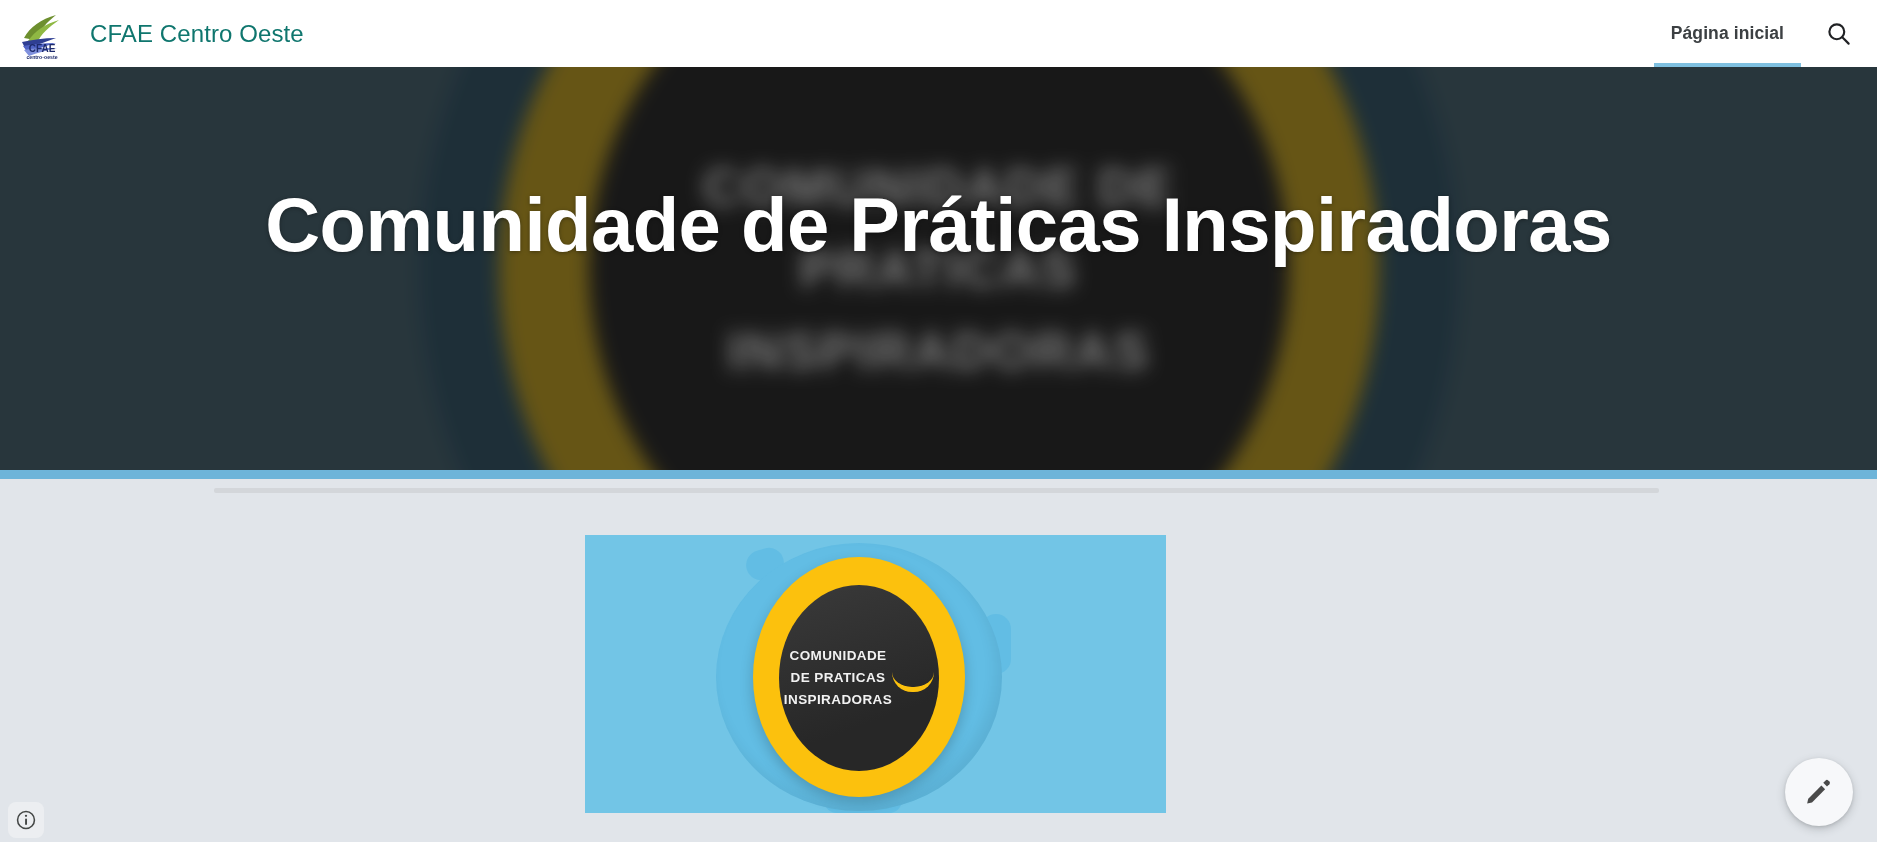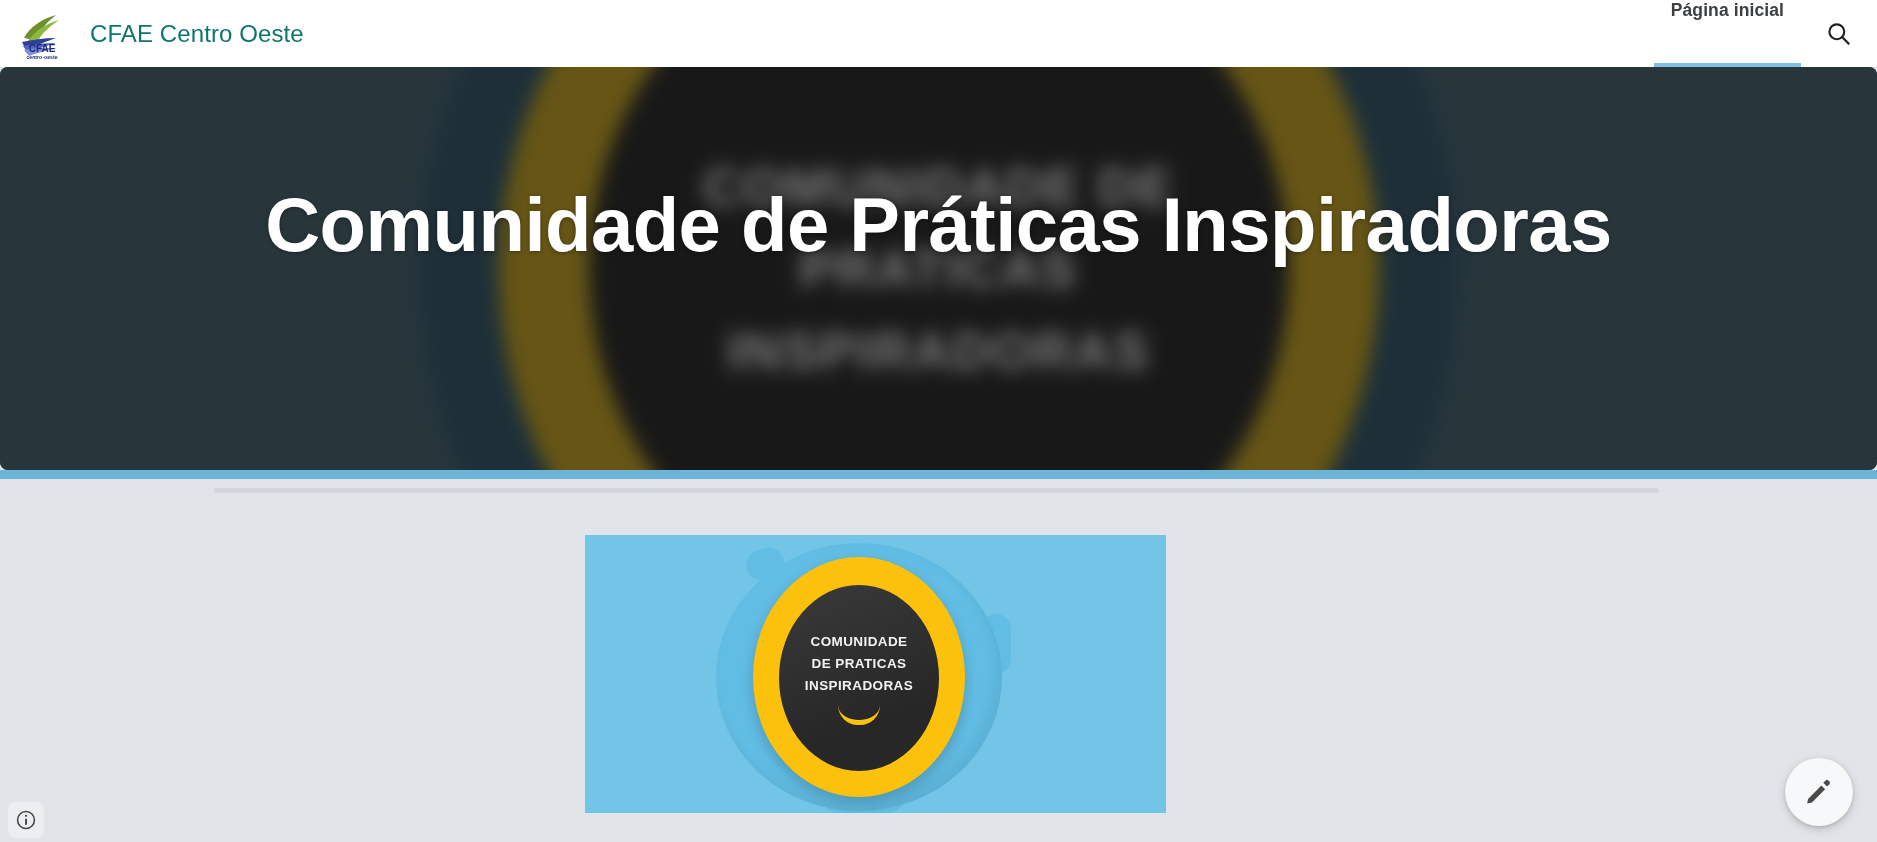--- a/index.html
+++ b/index.html
@@ -54,20 +54,21 @@
     display: flex;
     align-items: center;
     height: 67px;
     padding-right: 10px;
   }
 
   .nav-item {
     position: relative;
     height: 67px;
     display: flex;
+    align-items: center;
     padding: 0 17px;
     font-size: 17.5px;
     font-weight: 700;
     color: #3c4043;
     white-space: nowrap;
     cursor: pointer;
     letter-spacing: 0.1px;
   }
   .nav-item.active::after {
     content: "";
@@ -97,21 +98,20 @@
   }
 
   
   .hero {
     position: absolute;
     top: 67px; left: 0;
     width: 1877px;
     height: 403px;
     overflow: hidden;
     background: #3a515c;
-    border-radius: 8px;
   }
 
   
   .hero-bg {
     position: absolute;
     inset: -60px;
     filter: blur(9px) brightness(0.72) saturate(0.9);
     background: #3b525d;
   }
   .hero-bg .ring-outer {
@@ -274,21 +274,21 @@
   .badge-core {
     position: absolute;
     left: 26px;
     top: 28px;
     width: 160px;
     height: 186px;
     border-radius: 50%;
     background: #2e2e2e;
     background-image: linear-gradient(160deg, #3a3a3a 0%, #272727 70%);
     display: flex;
-    flex-direction: column;
+    flex-direction: row;
     align-items: center;
     justify-content: center;
   }
   .badge-core-text {
     color: #f2f2f2;
     font-size: 13.5px;
     font-weight: 700;
     line-height: 1.62;
     text-align: center;
     letter-spacing: 0.4px;

